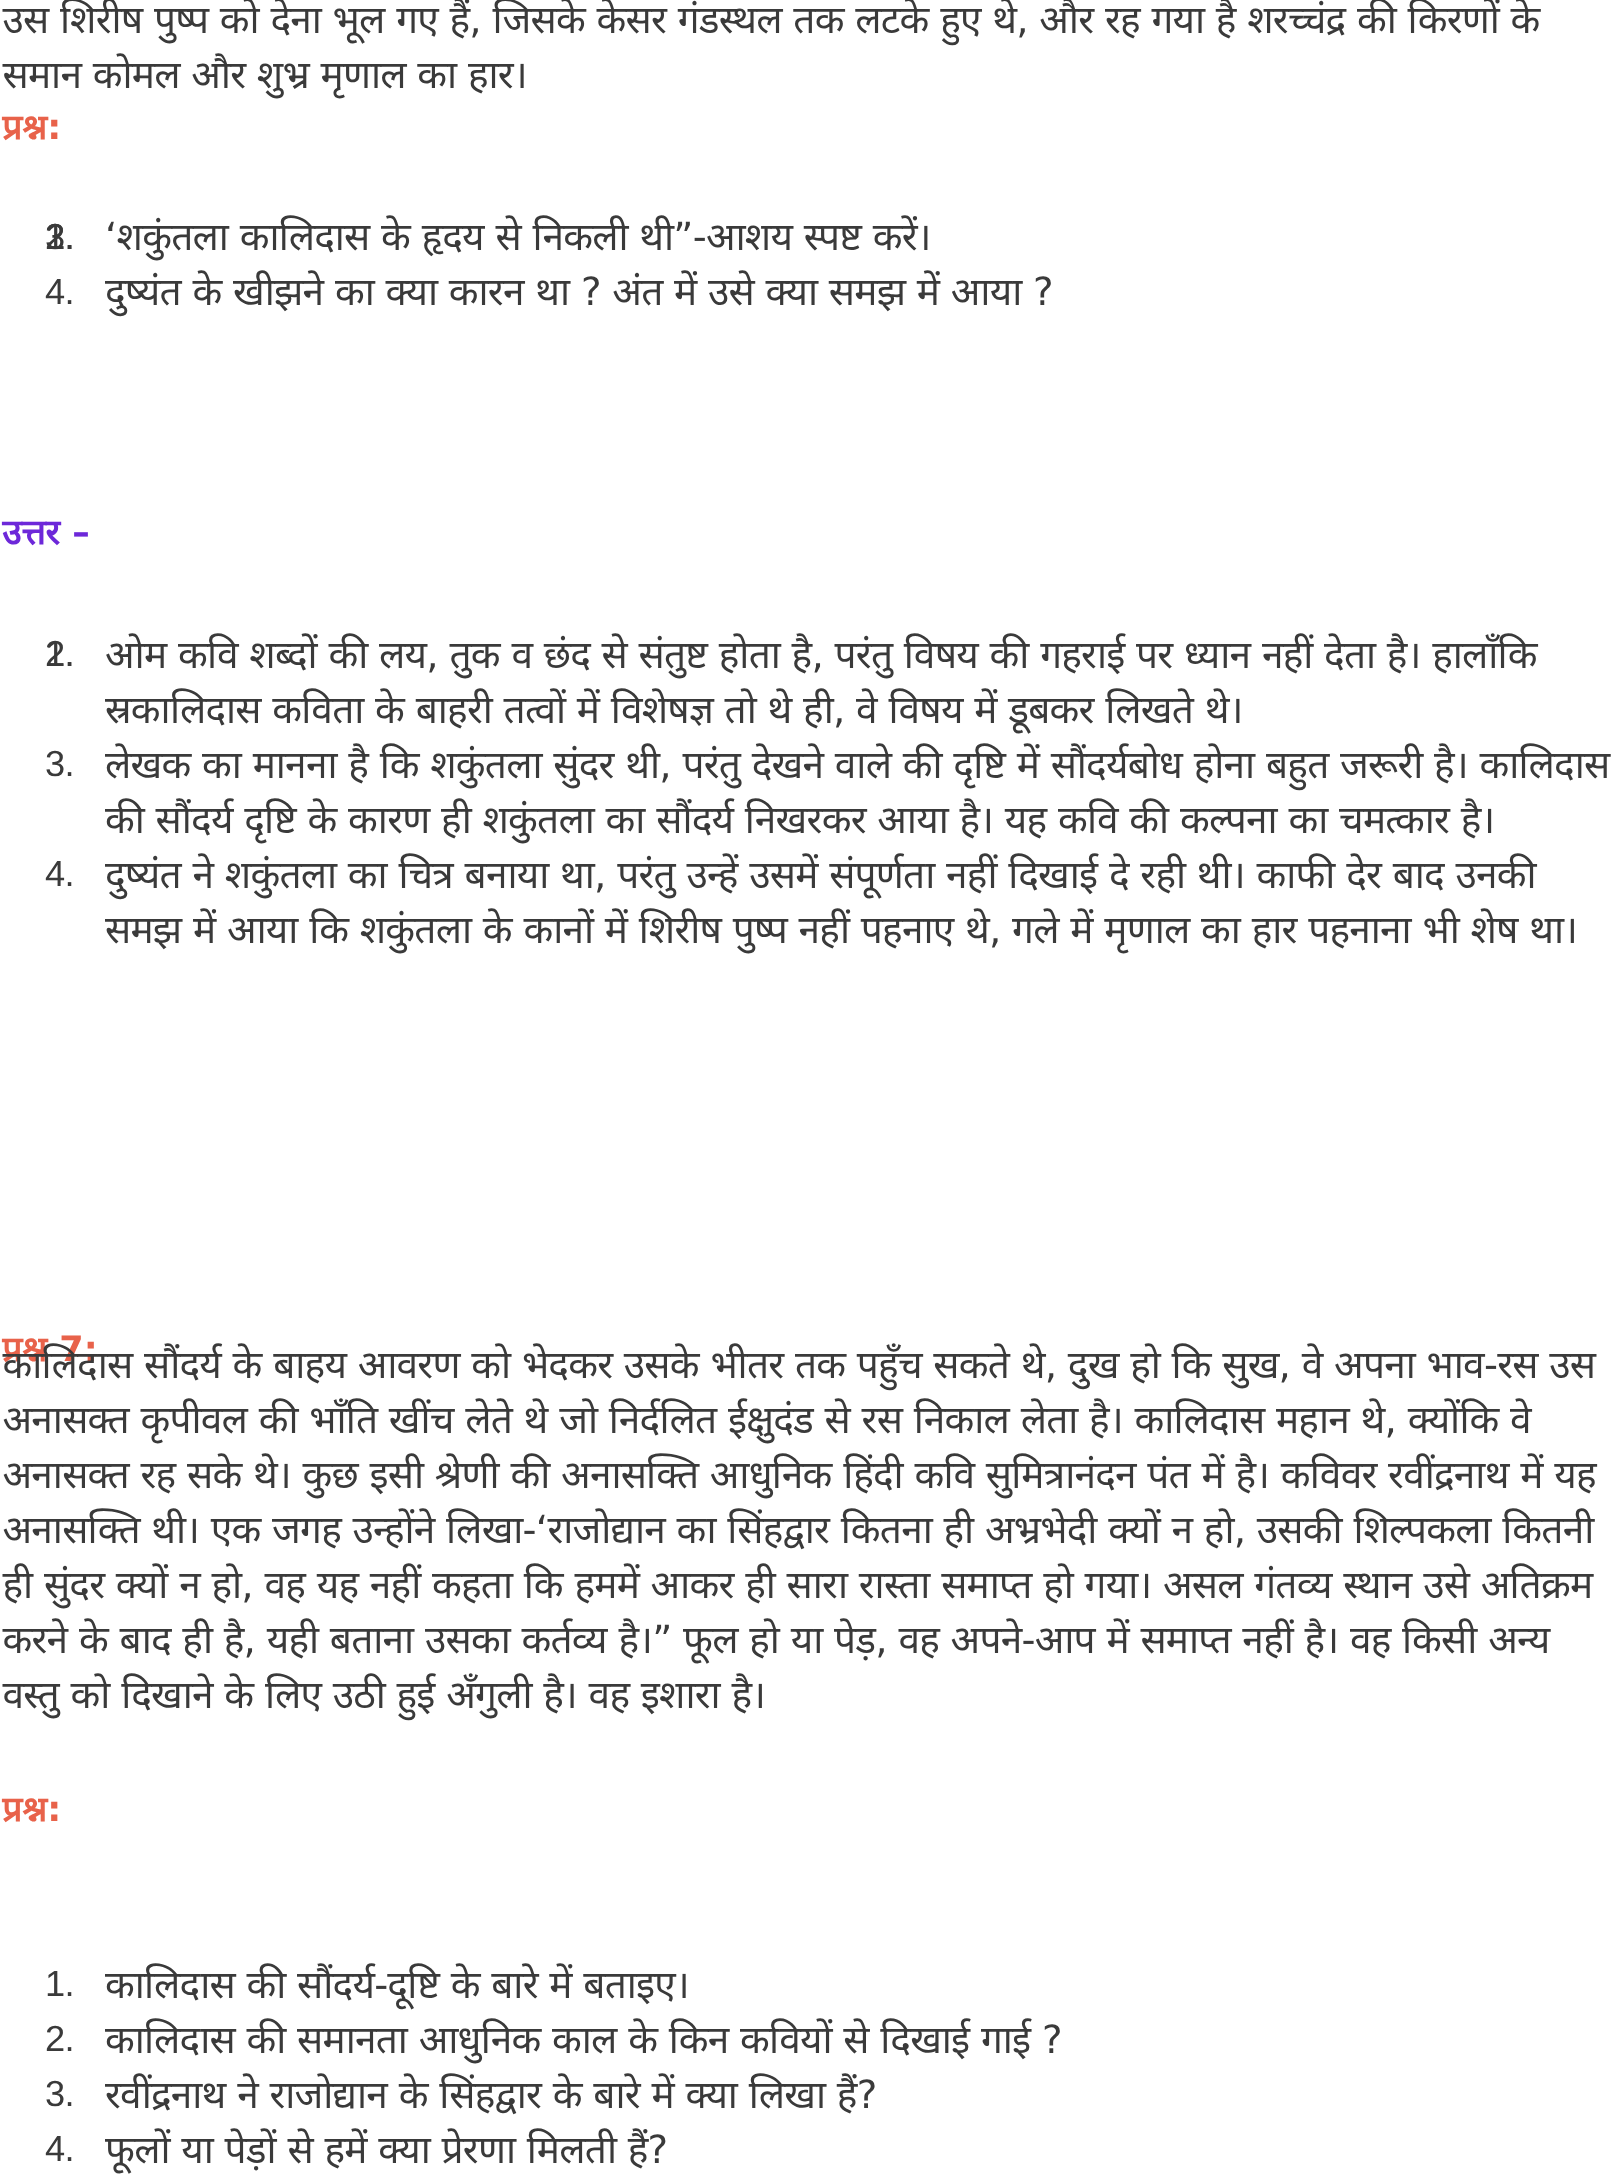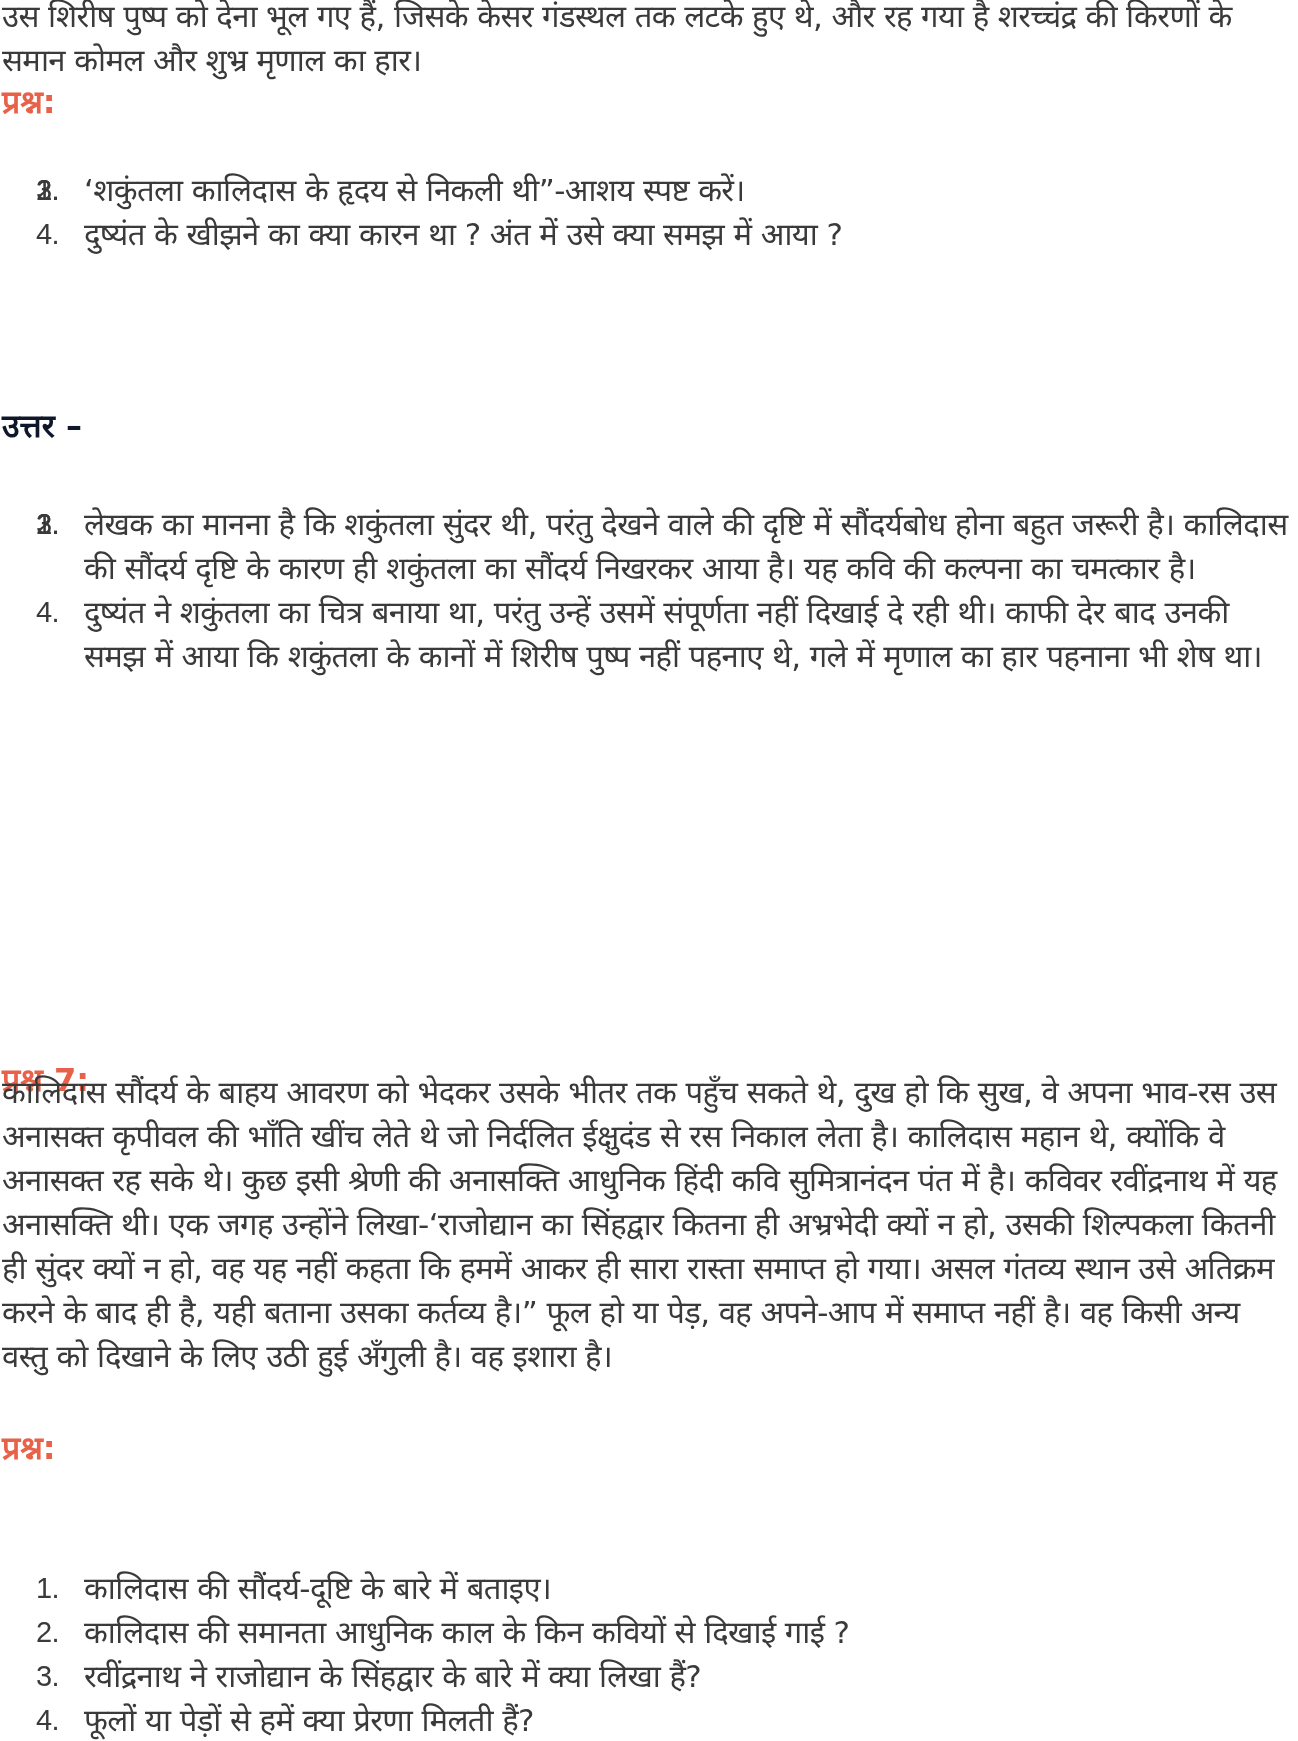--- a/index.html
+++ b/index.html
@@ -26,26 +26,26 @@
       left: 2px;
       width: 1290px;
       font-size: 31px;
       line-height: 44px;
       letter-spacing: -0.6px;
       color: #3a3a3a;
     }
     .heading {
       position: absolute;
       left: 2px;
-      font-size: 32px;
+      font-size: 28px;
       font-weight: bold;
       line-height: 40px;
     }
     .heading.q { color: #e8624a; }
-    .heading.a { color: #0f172a; }
+    .heading.a { color: #6d28d9; }
     .list {
       position: absolute;
       left: 0;
       width: 1298px;
       margin: 0;
       padding: 0;
       list-style: none;
     }
     .list li {
       position: relative;
@@ -79,21 +79,21 @@
     <li><span class="num">1.</span></li>
     <li><span class="num">2.</span></li>
     <li><span class="num">3.</span><span>‘शकुंतला कालिदास के हृदय से निकली थी”-आशय स्पष्ट करें।</span></li>
     <li><span class="num">4.</span><span>दुष्यंत के खीझने का क्या कारन था ? अंत में उसे क्या समझ में आया ?</span></li>
   </ol>
 
   <div class="heading a" style="top:406px;">उत्तर –</div>
 
   <ol class="list answers" style="top:502px;">
     <li><span class="num">1.</span></li>
-    <li><span class="num">2.</span></li>
+    <li><span class="num">2.</span><span>ओम कवि शब्दों की लय, तुक व छंद से संतुष्ट होता है, परंतु विषय की गहराई पर ध्यान नहीं देता है। हालाँकि स्रकालिदास कविता के बाहरी तत्वों में विशेषज्ञ तो थे ही, वे विषय में डूबकर लिखते थे।</span></li>
     <li><span class="num">3.</span><span>लेखक का मानना है कि शकुंतला सुंदर थी, परंतु देखने वाले की दृष्टि में सौंदर्यबोध होना बहुत जरूरी है। कालिदास की सौंदर्य दृष्टि के कारण ही शकुंतला का सौंदर्य निखरकर आया है। यह कवि की कल्पना का चमत्कार है।</span></li>
     <li><span class="num">4.</span><span>दुष्यंत ने शकुंतला का चित्र बनाया था, परंतु उन्हें उसमें संपूर्णता नहीं दिखाई दे रही थी। काफी देर बाद उनकी समझ में आया कि शकुंतला के कानों में शिरीष पुष्प नहीं पहनाए थे, गले में मृणाल का हार पहनाना भी शेष था।</span></li>
   </ol>
 
   <div class="heading q" style="top:1060px;">प्रश्न 7:</div>
 
   <p class="para" style="top:1070px; margin:0;">कालिदास सौंदर्य के बाहय आवरण को भेदकर उसके भीतर तक पहुँच सकते थे, दुख हो कि सुख, वे अपना भाव-रस उस अनासक्त कृपीवल की भाँति खींच लेते थे जो निर्दलित ईक्षुदंड से रस निकाल लेता है। कालिदास महान थे, क्योंकि वे अनासक्त रह सके थे। कुछ इसी श्रेणी की अनासक्ति आधुनिक हिंदी कवि सुमित्रानंदन पंत में है। कविवर रवींद्रनाथ में यह अनासक्ति थी। एक जगह उन्होंने लिखा-‘राजोद्यान का सिंहद्वार कितना ही अभ्रभेदी क्यों न हो, उसकी शिल्पकला कितनी ही सुंदर क्यों न हो, वह यह नहीं कहता कि हममें आकर ही सारा रास्ता समाप्त हो गया। असल गंतव्य स्थान उसे अतिक्रम करने के बाद ही है, यही बताना उसका कर्तव्य है।” फूल हो या पेड़, वह अपने-आप में समाप्त नहीं है। वह किसी अन्य वस्तु को दिखाने के लिए उठी हुई अँगुली है। वह इशारा है।</p>
 
   <div class="heading q" style="top:1428px;">प्रश्न:</div>
 

